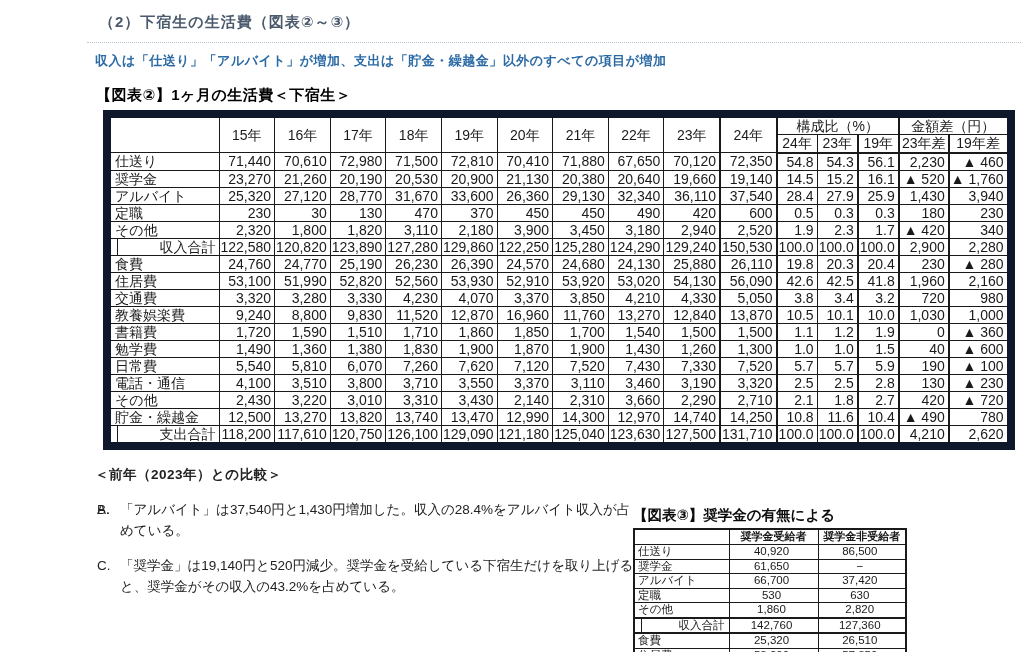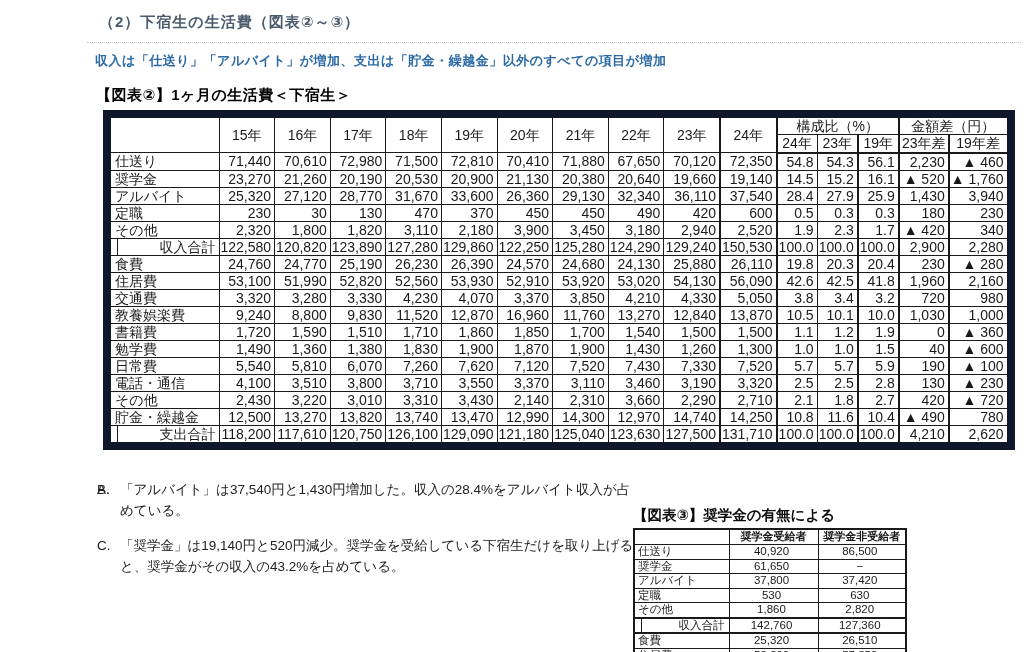--- a/index.html
+++ b/index.html
@@ -432,20 +432,21 @@
           <td class="tl">100.0</td>
           <td class="">100.0</td>
           <td class="tl">100.0</td>
           <td class="tl">4,210</td>
           <td class="tl">2,620</td>
         </tr>
       </tbody>
     </table>
 
   <div class="comparison">
+    <div class="comparison-title">＜前年（2023年）との比較＞</div>
     <div id="comparison-items">
         <div class="comp-item"><span class="comp-label">A.</span></div>
         <div class="comp-item"><span class="comp-label">B.</span><span>「アルバイト」は37,540円と1,430円増加した。収入の28.4%をアルバイト収入が占めている。</span></div>
         <div class="comp-item"><span class="comp-label">C.</span><span>「奨学金」は19,140円と520円減少。奨学金を受給している下宿生だけを取り上げると、奨学金がその収入の43.2%を占めている。</span></div>
       </div>
   </div>
 
   <div class="fig3">
     <div class="fig3-title">
       <div class="line1">【図表③】奨学金の有無による</div>
@@ -469,21 +470,21 @@
             <td>40,920</td>
             <td>86,500</td>
           </tr>
           <tr class="">
             <td class="lbl">奨学金</td>
             <td>61,650</td>
             <td>−</td>
           </tr>
           <tr class="">
             <td class="lbl">アルバイト</td>
-            <td>37,800</td>
+            <td>66,700</td>
             <td>37,420</td>
           </tr>
           <tr class="">
             <td class="lbl">定職</td>
             <td>530</td>
             <td>630</td>
           </tr>
           <tr class="">
             <td class="lbl">その他</td>
             <td>1,860</td>

